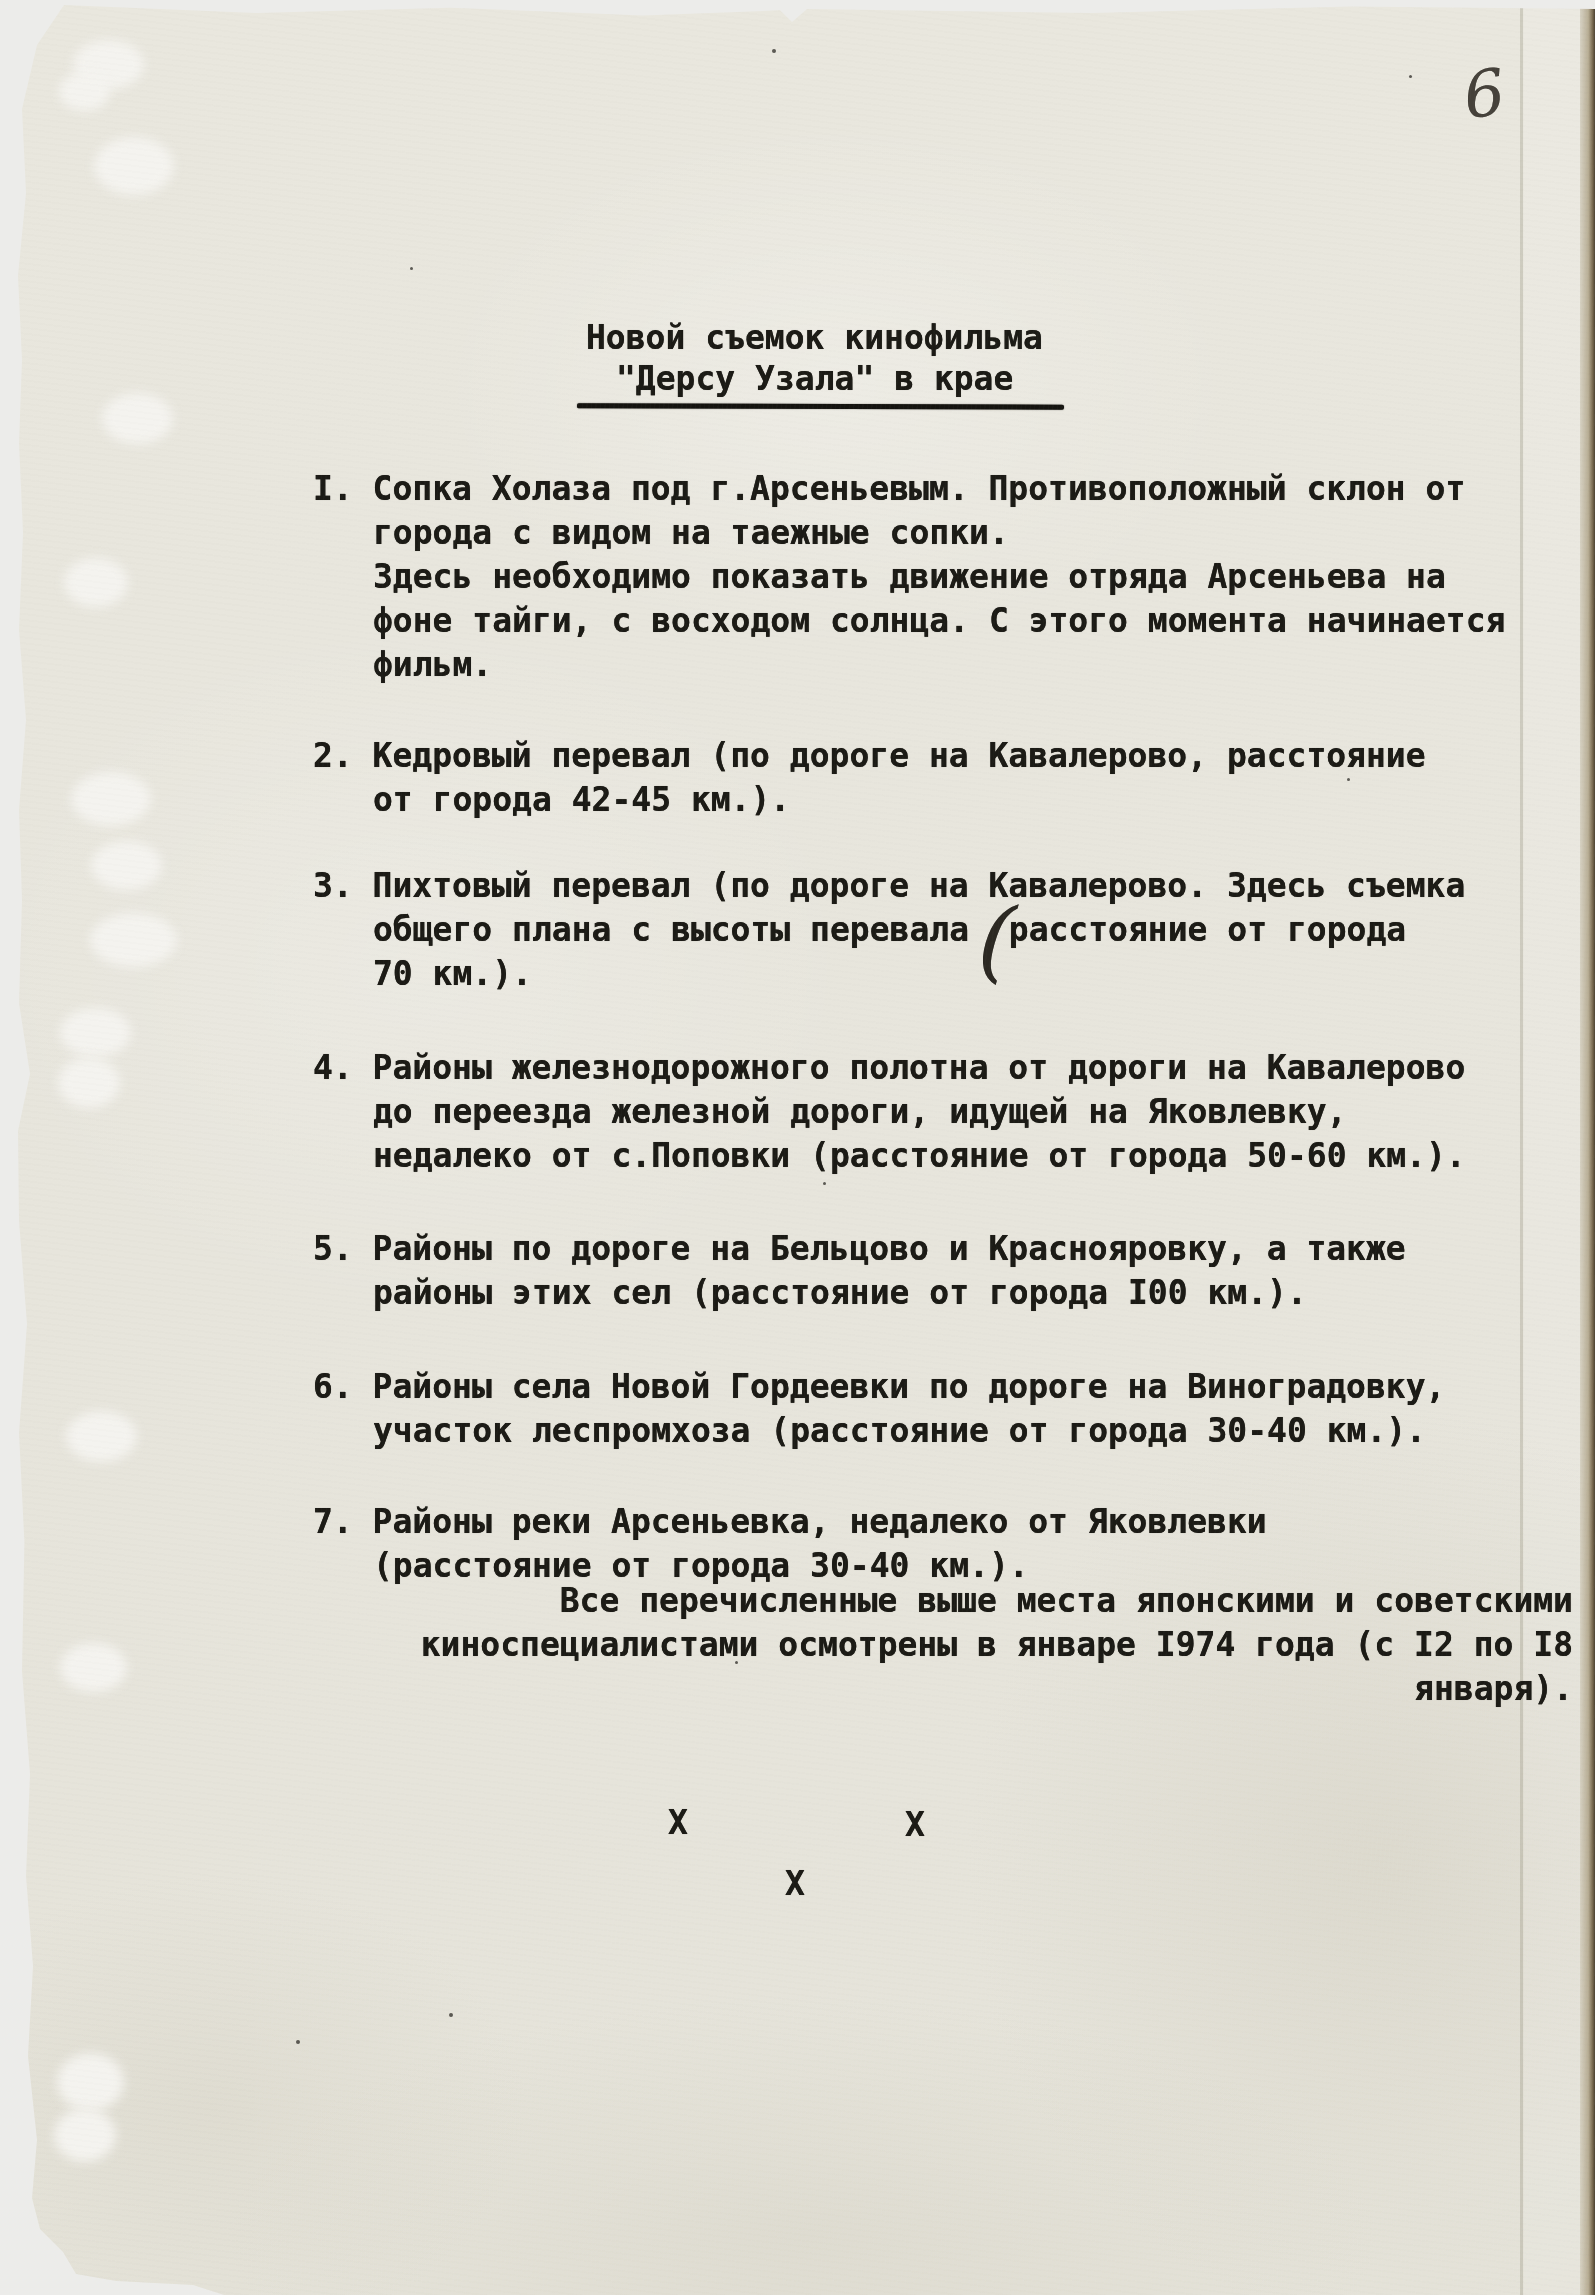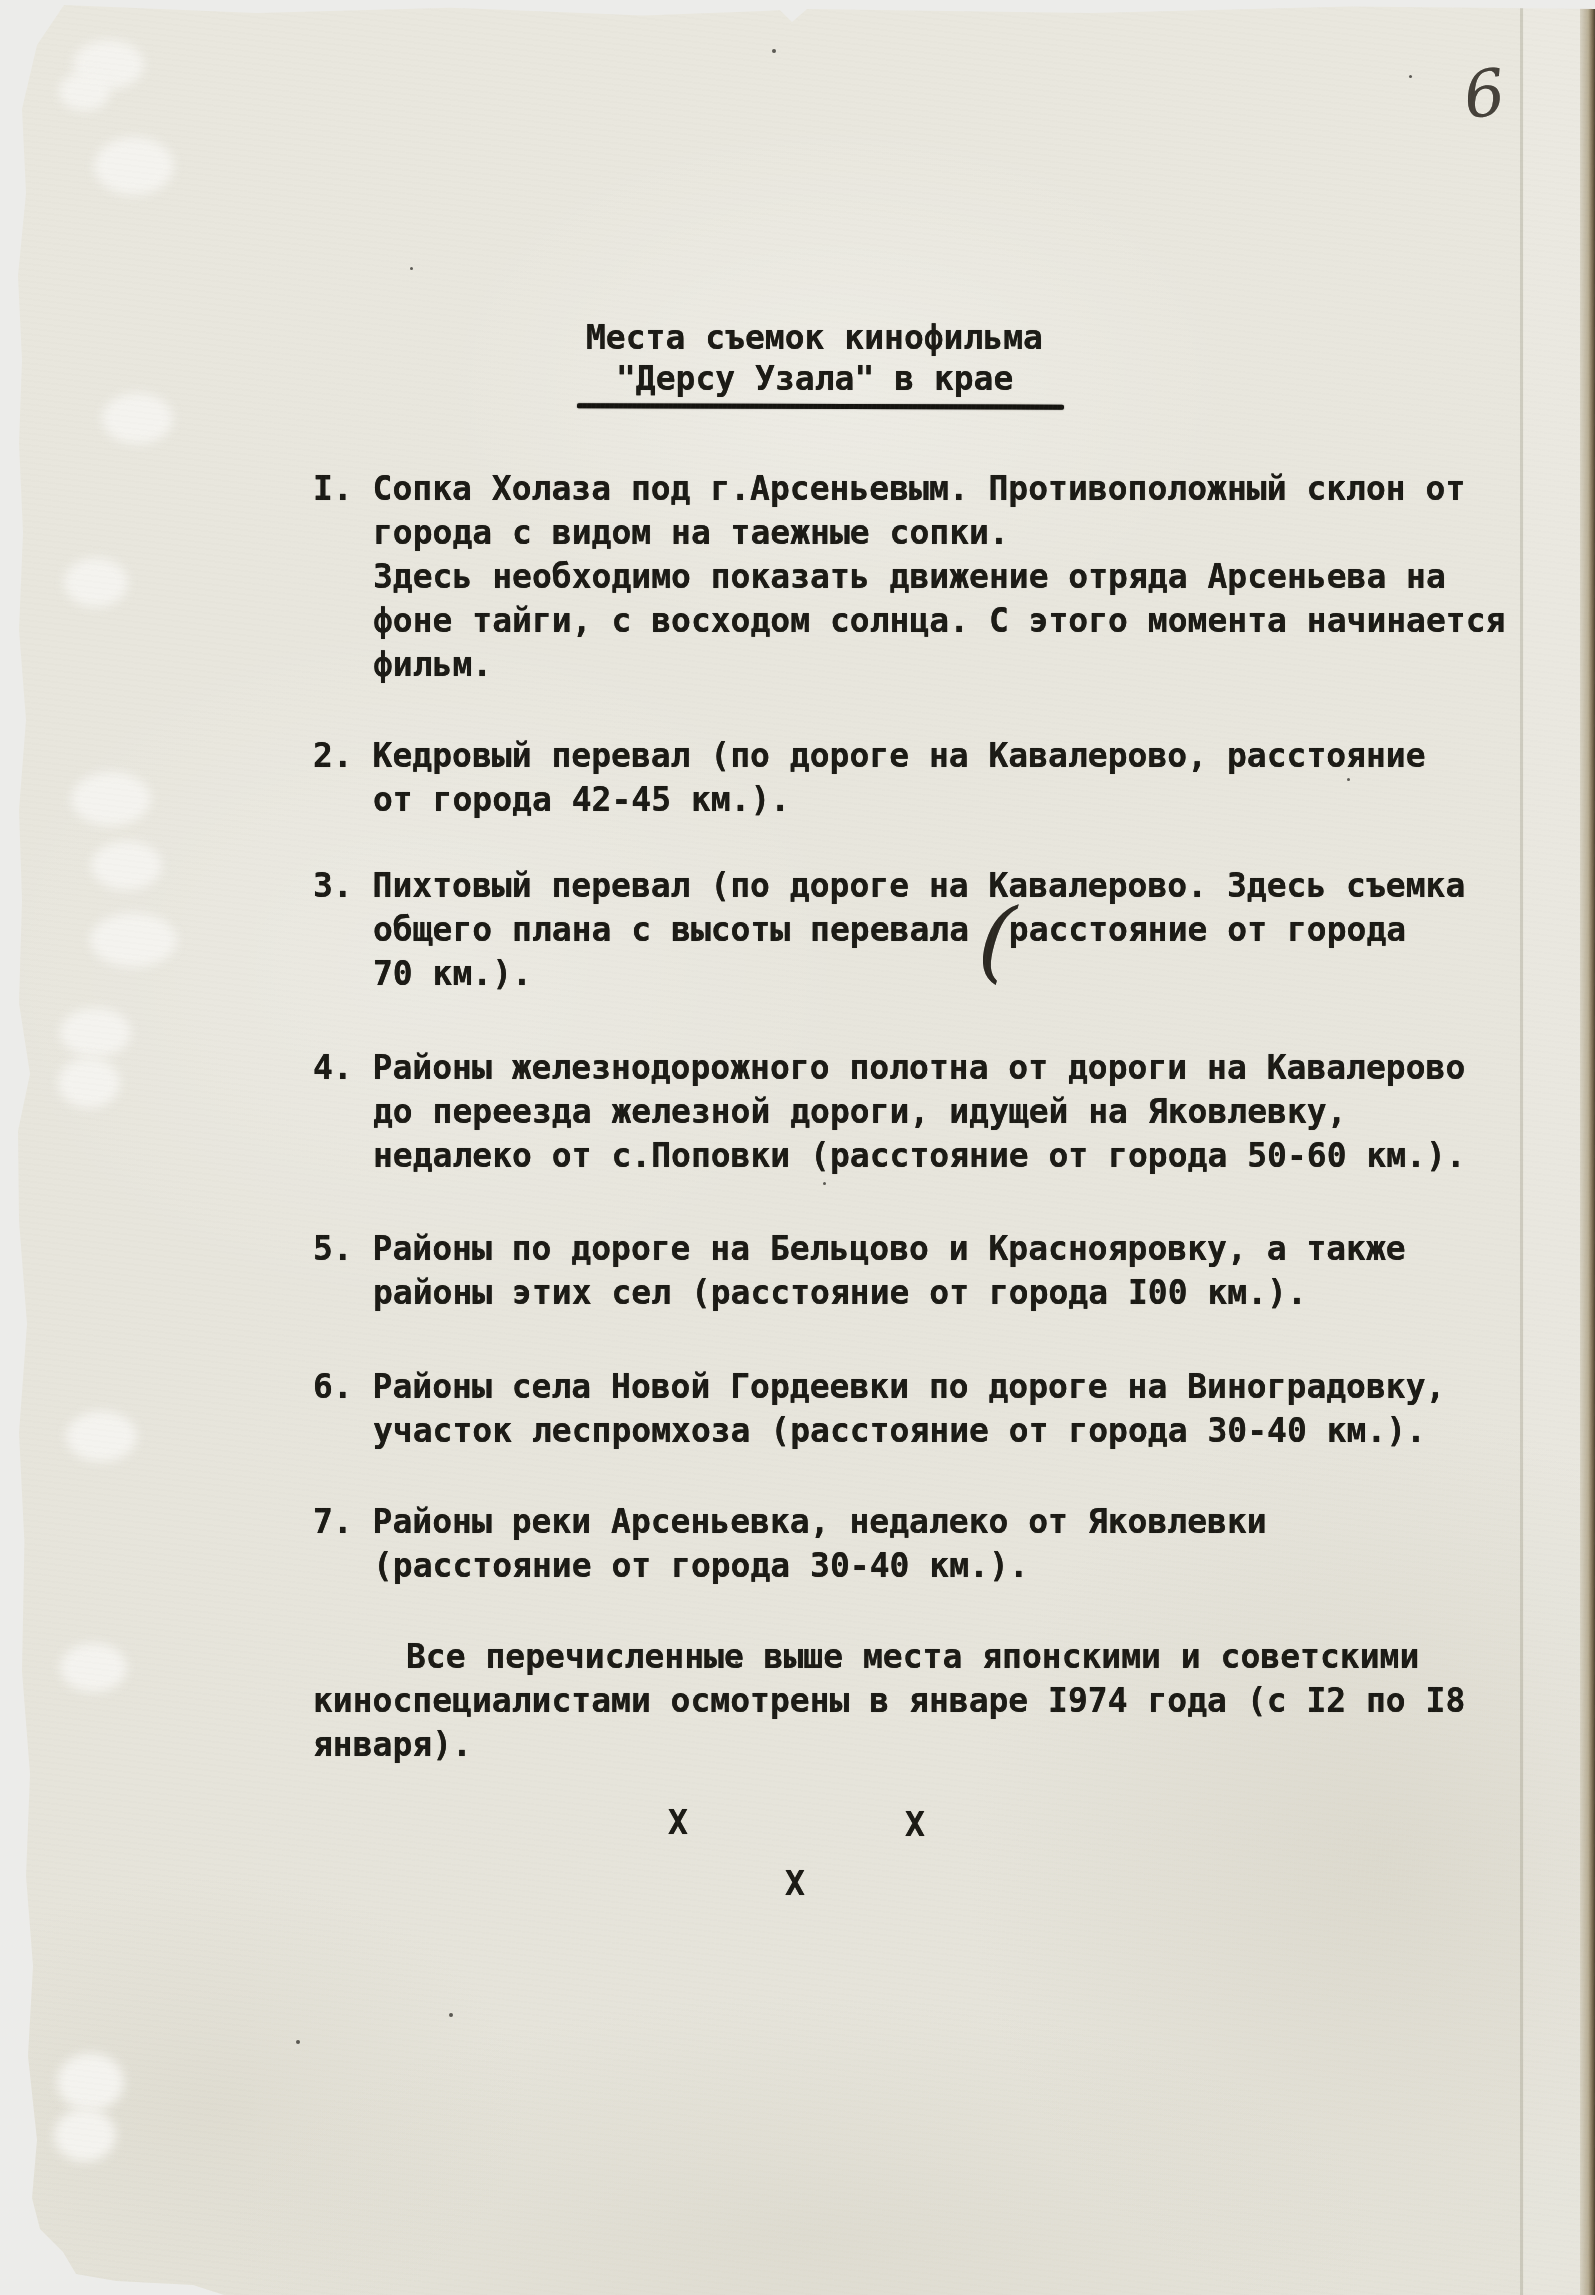--- a/index.html
+++ b/index.html
@@ -90,21 +90,21 @@
     <div class="speck" style="left:410px;top:267px;width:3.2px;height:3.2px;"></div>
     <div class="speck" style="left:614px;top:537px;width:3.9px;height:3.9px;"></div>
     <div class="speck" style="left:1347px;top:778px;width:3.2px;height:3.2px;"></div>
     <div class="speck" style="left:823px;top:1182px;width:3.2px;height:3.2px;"></div>
     <div class="speck" style="left:735px;top:1661px;width:3.2px;height:3.2px;"></div>
     <div class="speck" style="left:449px;top:2013px;width:3.9px;height:3.9px;"></div>
     <div class="speck" style="left:296px;top:2040px;width:3.9px;height:3.9px;"></div>
 
     <div class="hand hand-6">6</div>
 
-    <div class="txt" style="left:586px;top:316px;">Места съемок кинофильма</div>
+    <div class="txt" style="left:586px;top:316px;">Новой съемок кинофильма</div>
     <div class="txt" style="left:616px;top:357px;">"Дерсу Узала" в крае</div>
     <div class="underline"></div>
 
     <div class="txt item" style="top:467px;">I. Сопка Холаза под г.Арсеньевым. Противоположный склон от
 города с видом на таежные сопки.
 Здесь необходимо показать движение отряда Арсеньева на
 фоне тайги, с восходом солнца. С этого момента начинается
 фильм.</div>
     <div class="txt item" style="top:734px;">2. Кедровый перевал (по дороге на Кавалерово, расстояние
 от города 42-45 км.).</div>
@@ -116,21 +116,21 @@
 недалеко от с.Поповки (расстояние от города 50-60 км.).</div>
     <div class="txt item" style="top:1227px;">5. Районы по дороге на Бельцово и Краснояровку, а также
 районы этих сел (расстояние от города I00 км.).</div>
     <div class="txt item" style="top:1365px;">6. Районы села Новой Гордеевки по дороге на Виноградовку,
 участок леспромхоза (расстояние от города 30-40 км.).</div>
     <div class="txt item" style="top:1500px;">7. Районы реки Арсеньевка, недалеко от Яковлевки
 (расстояние от города 30-40 км.).</div>
 
     <div class="hand hand-paren">(</div>
 
-    <div class="txt closing" style="top:1635px;">Все перечисленные выше места японскими и советскими
+    <div class="txt closing" style="top:1579px;text-align:right;">Все перечисленные выше места японскими и советскими
 киноспециалистами осмотрены в январе I974 года (с I2 по I8
 января).</div>
 
     <div class="txt xmark" style="left:668px;top:1801px;">Х</div>
     <div class="txt xmark" style="left:905px;top:1803px;">Х</div>
     <div class="txt xmark" style="left:785px;top:1862px;">Х</div>
 
     <div class="grain"></div>
   </div>
 </div>

